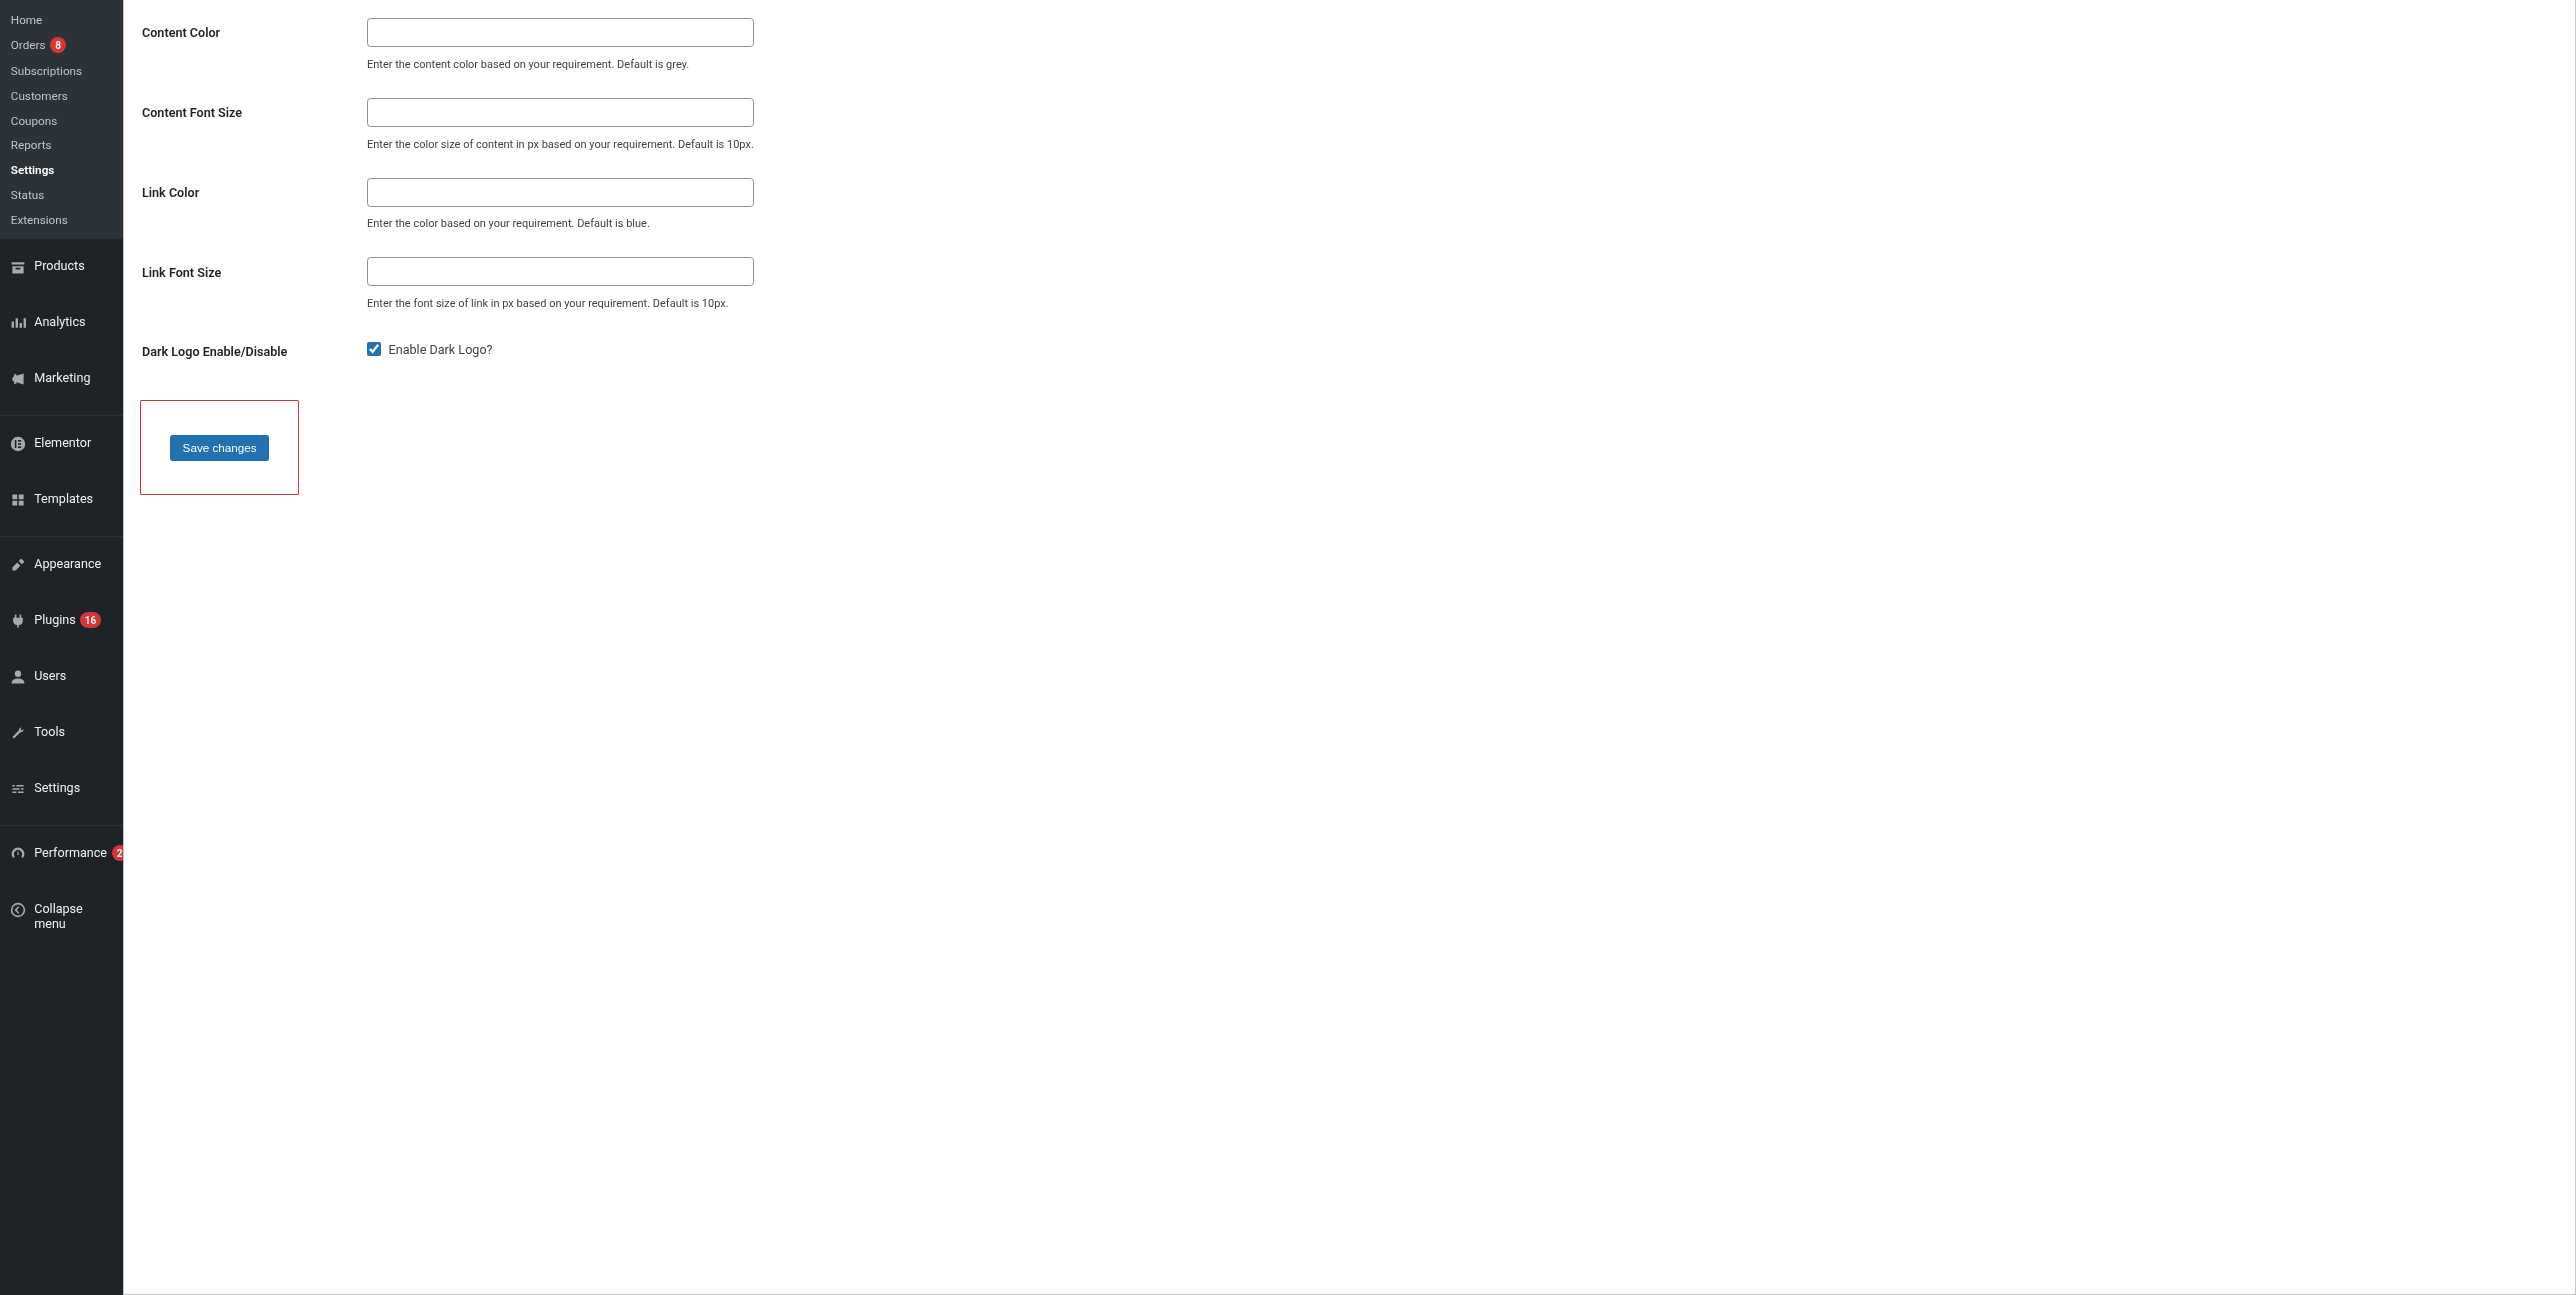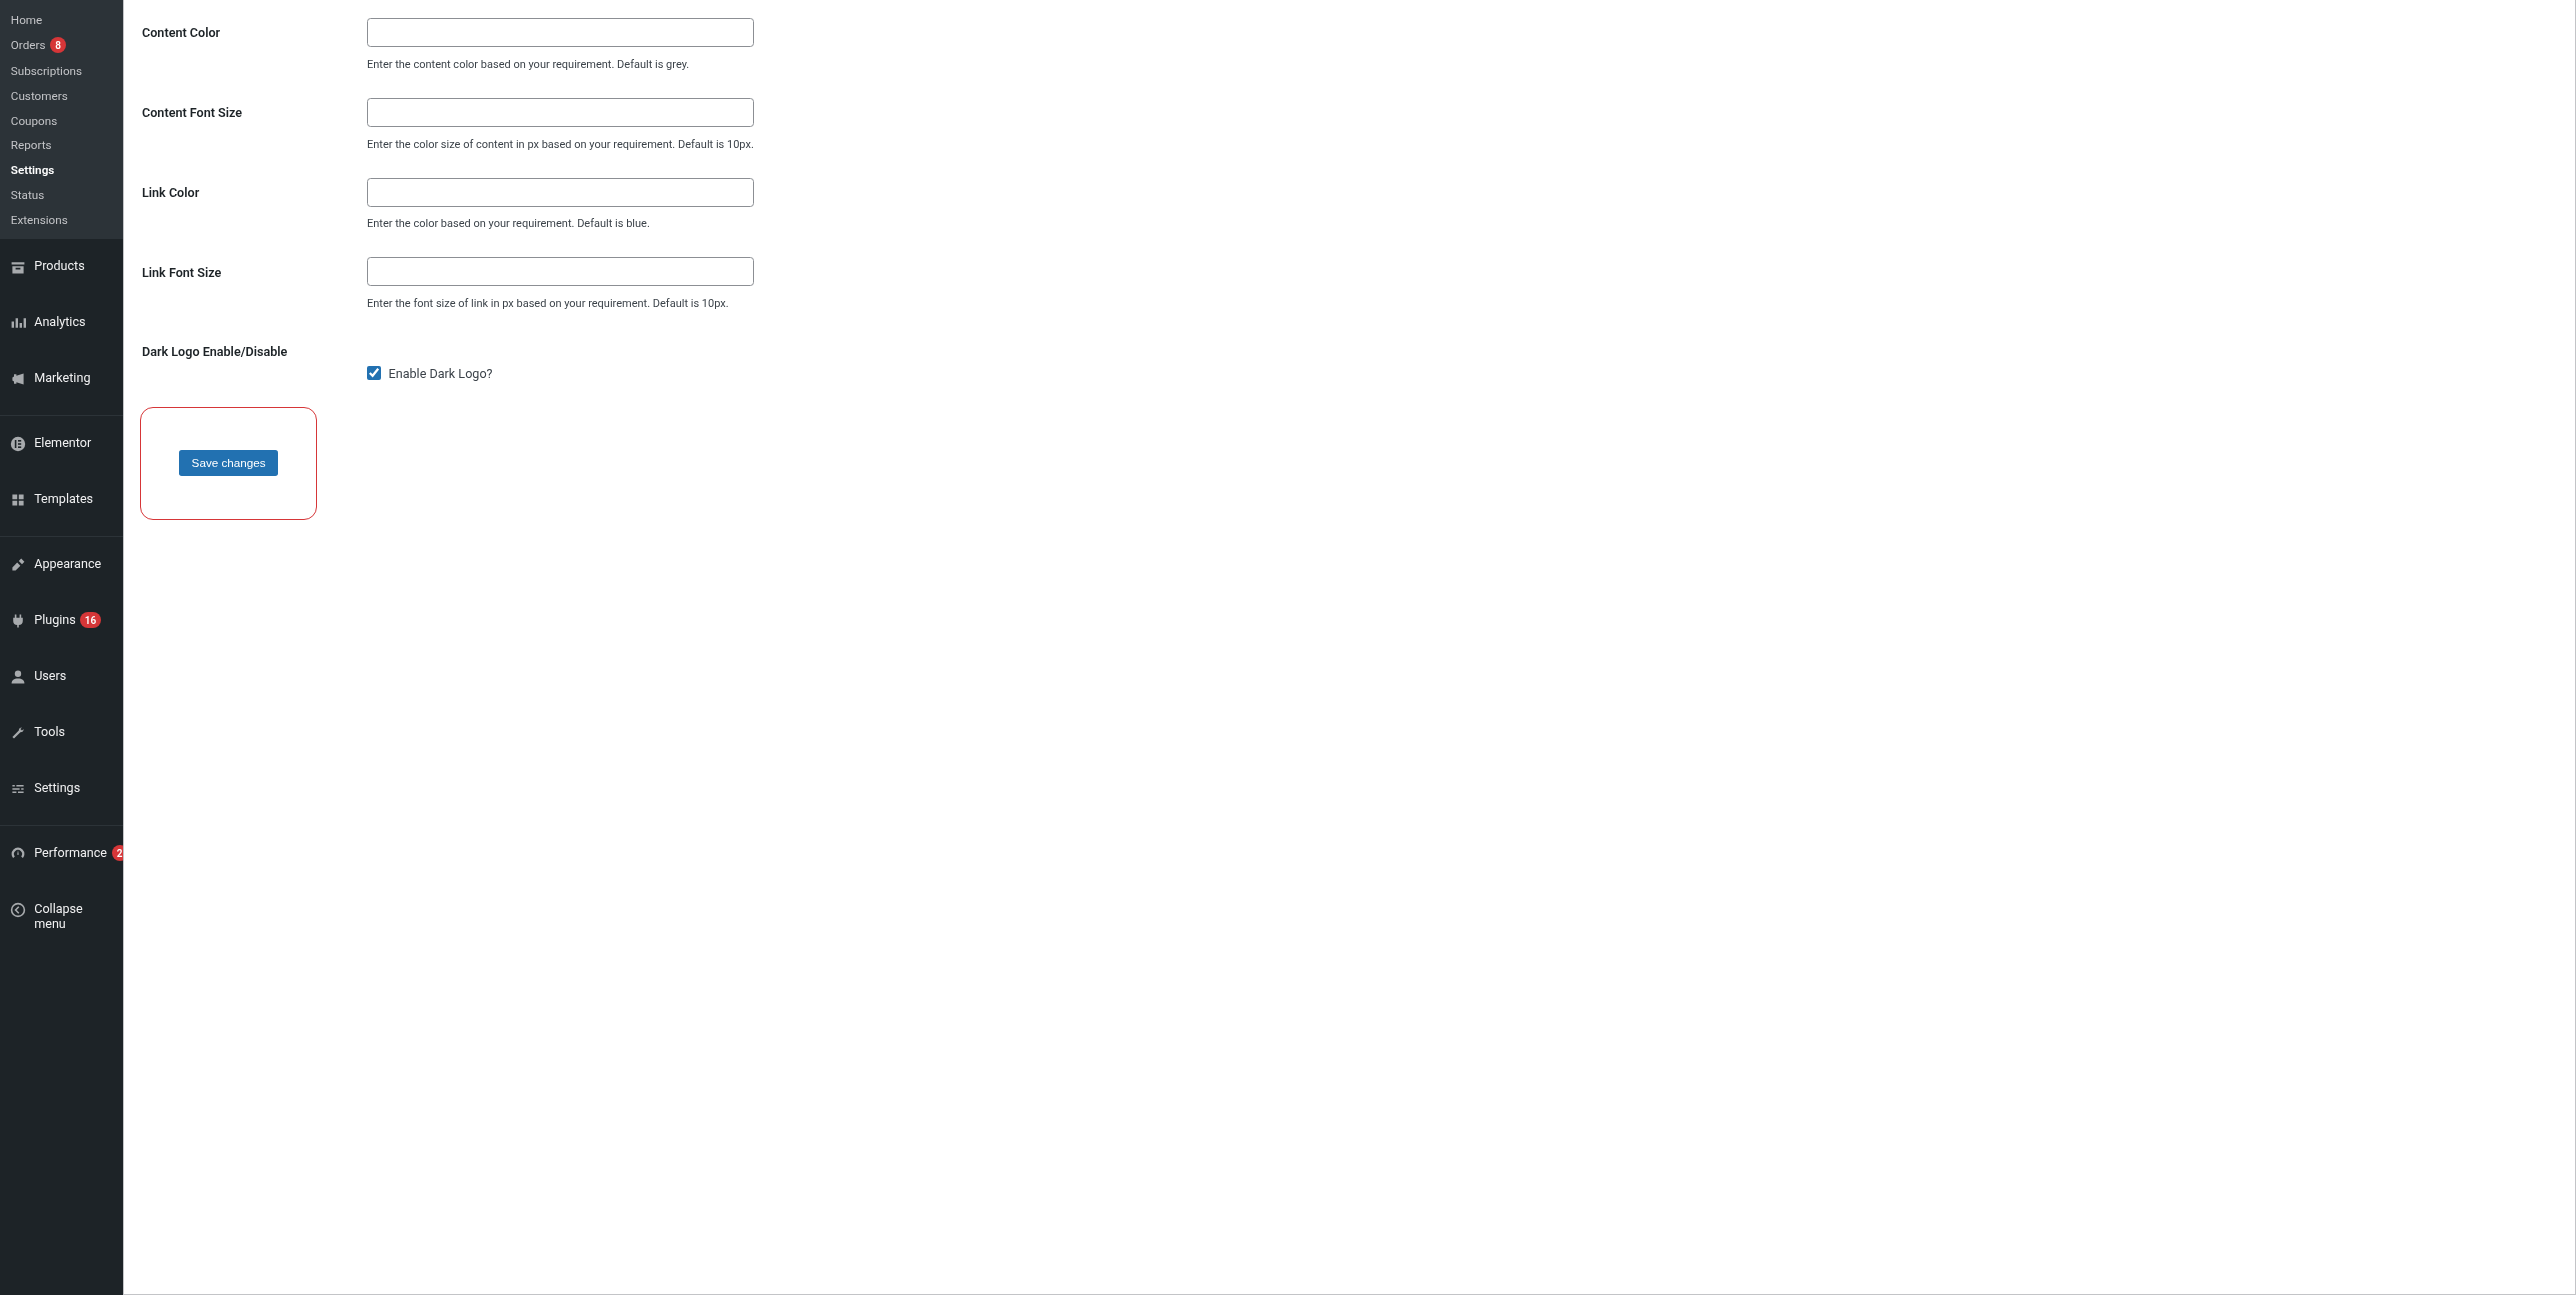--- a/index.html
+++ b/index.html
@@ -128,21 +128,20 @@
     .form-description {
       margin-top: 10.8px;
       color: #3c434a;
       font-size: 11px;
     }
     
     .checkbox-wrapper {
       display: flex;
       align-items: center;
       padding-top: 4.5px;
-      margin-top: 24px;
     }
     
     .checkbox-wrapper input[type="checkbox"] {
       width: 14.4px;
       height: 14.4px;
       margin-right: 7.2px;
       accent-color: #2271b1;
     }
     
     .checkbox-label {
@@ -159,23 +158,23 @@
       border: none;
       border-radius: 2.7px;
       font-size: 11.7px;
       cursor: pointer;
       line-height: 1;
     }
     
     .save-button-highlight {
       display: inline-block;
       border: 1.8px solid #d63638;
-      border-radius: 13px;
-      margin: 17px 16px;
-      padding: 20px;
+      border-radius: 1px;
+      margin: 32px 16px;
+      padding: 11px;
     }
     
     .icon svg {
       width: 16px;
       height: 16px;
       fill: #a7aaad;
     }
   </style>
 </head>
 <body>

